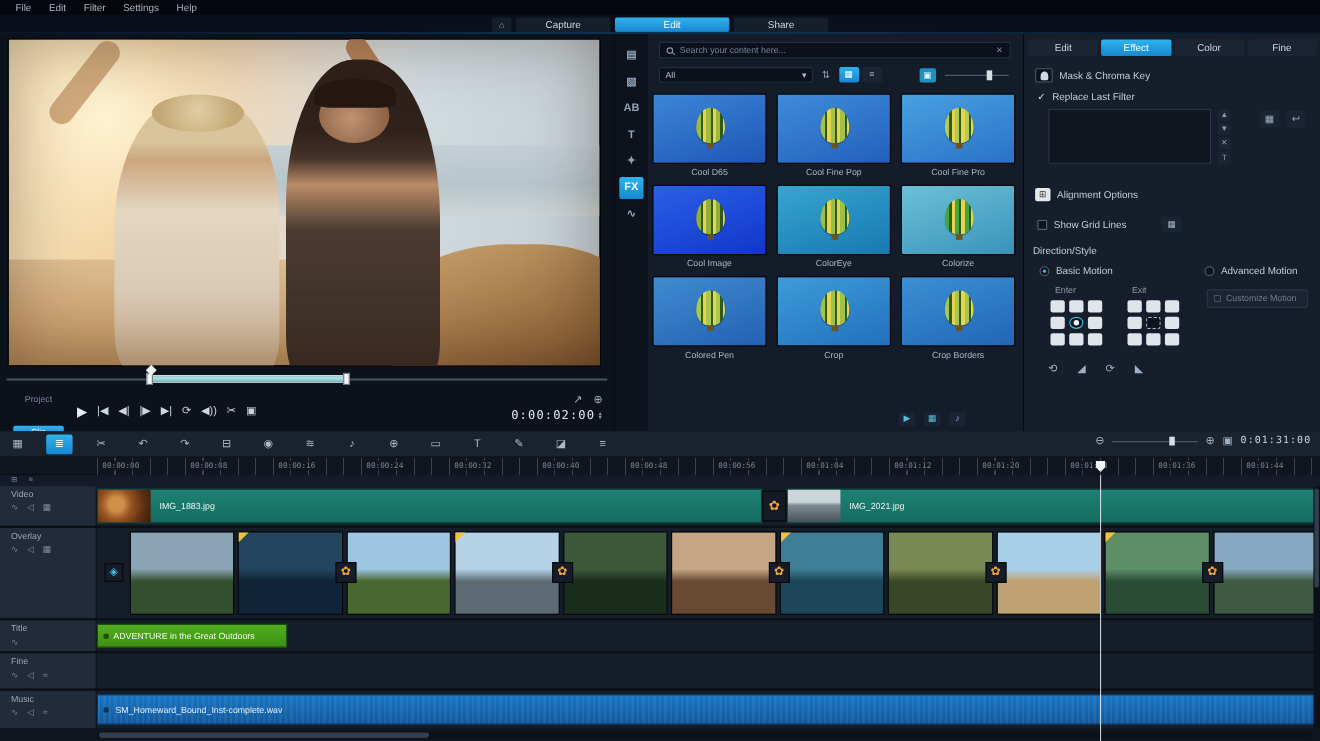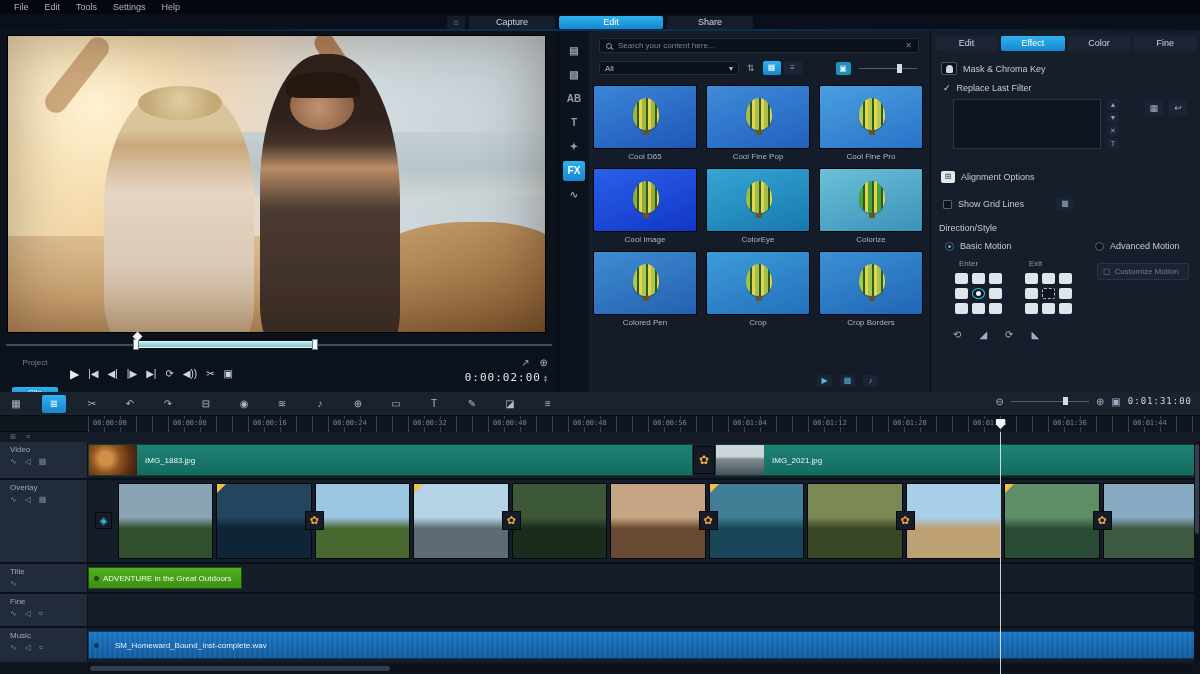--- a/index.html
+++ b/index.html
@@ -218,49 +218,49 @@
 
   #ov-clips { position:absolute; left:30px; right:2px; top:3px; bottom:3px; display:flex; gap:3px; }
   .ov-clip { position:relative; flex:1; border:1px solid #05080c; }
   .ov-clip.mark::before { content:''; position:absolute; left:0; top:0; border-left:9px solid #f2c23a;
     border-bottom:9px solid transparent; z-index:2; }
   .ov-trans { position:absolute; left:-11px; top:50%; margin-top:-10px; width:19px; height:19px; background:#161d28;
     border:1px solid #05080c; color:#f0a53c; font-size:11px; line-height:17px; text-align:center; z-index:3; }
   .ov-lead { position:absolute; left:7px; top:50%; margin-top:-9px; width:17px; height:17px; background:#161d28;
     border:1px solid #05080c; color:#39c2e8; font-size:10px; line-height:15px; text-align:center; }
 
-  .title-clip { position:absolute; left:0; top:3px; width:154px; height:22px;
+  .title-clip { position:absolute; left:0; top:3px; width:173px; height:22px;
     background:linear-gradient(180deg,#53b01f,#3c8f14); border:1px solid #1d5208;
     display:flex; align-items:center; gap:4px; padding-left:5px; }
   .title-clip-label { font-size:8px; color:#f2fbe8; white-space:nowrap; overflow:hidden; }
   .clip-dot { width:5px; height:5px; border-radius:50%; background:#1c4d08; flex:none; }
 
   .music-clip { position:absolute; left:0; top:3px; right:2px; height:28px;
     background:
       repeating-linear-gradient(90deg, rgba(255,255,255,.06) 0 2px, transparent 2px 5px),
       linear-gradient(180deg,#1a74c2,#115a9c); border:1px solid #093a66;
-    display:flex; align-items:center; gap:16px; padding-left:5px; }
+    display:flex; align-items:center; gap:6px; padding-left:5px; }
   .music-clip-label { font-size:8px; color:#e2eefb; white-space:nowrap; }
   .music-dot { width:5px; height:5px; border-radius:50%; background:#083758; flex:none; }
 
   #playhead { position:absolute; left:1000px; top:0; width:1px; height:242px; background:rgba(235,240,245,.85); z-index:5; }
   #h-scroll { position:absolute; left:88px; bottom:2px; width:1104px; height:7px; background:#0c1119; border-radius:3px; }
   #h-thumb { position:absolute; left:2px; top:1px; width:300px; height:5px; background:#333f4f; border-radius:3px; }
   #v-scroll { position:absolute; right:0; top:10px; width:6px; height:220px; background:#0c1119; }
   #v-thumb { position:absolute; left:1px; top:2px; width:4px; height:90px; background:#333f4f; border-radius:2px; }
 </style>
 </head>
 <body>
 
 <div id="stage">
 
   <div id="menubar">
       <div class="menu-item">File</div>
       <div class="menu-item">Edit</div>
-      <div class="menu-item">Tools</div>
+      <div class="menu-item">Filter</div>
       <div class="menu-item">Settings</div>
       <div class="menu-item">Help</div>
     </div>
 
   <div id="modebar">
     <div class="home-tab">⌂</div>
     <div id="mode-tabs" style="display:flex;gap:4px">
         <div class="mode-tab">Capture</div>
         <div class="mode-tab active">Edit</div>
         <div class="mode-tab">Share</div>

